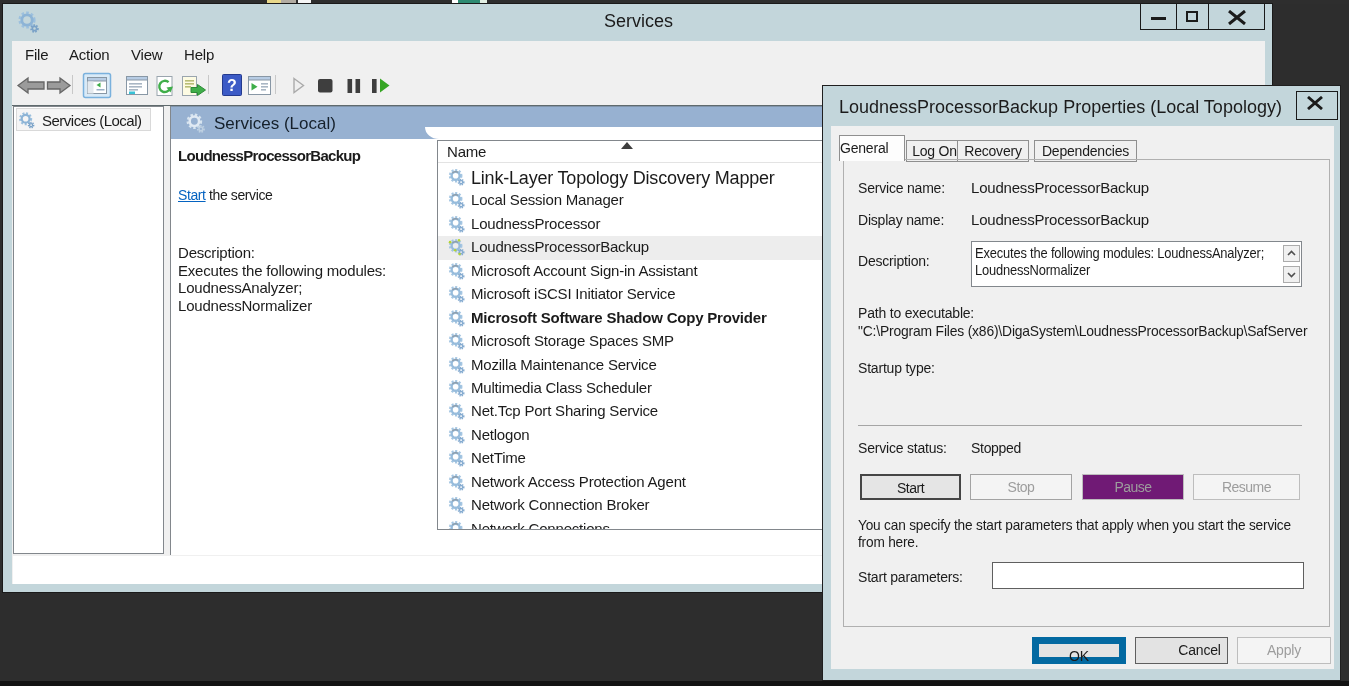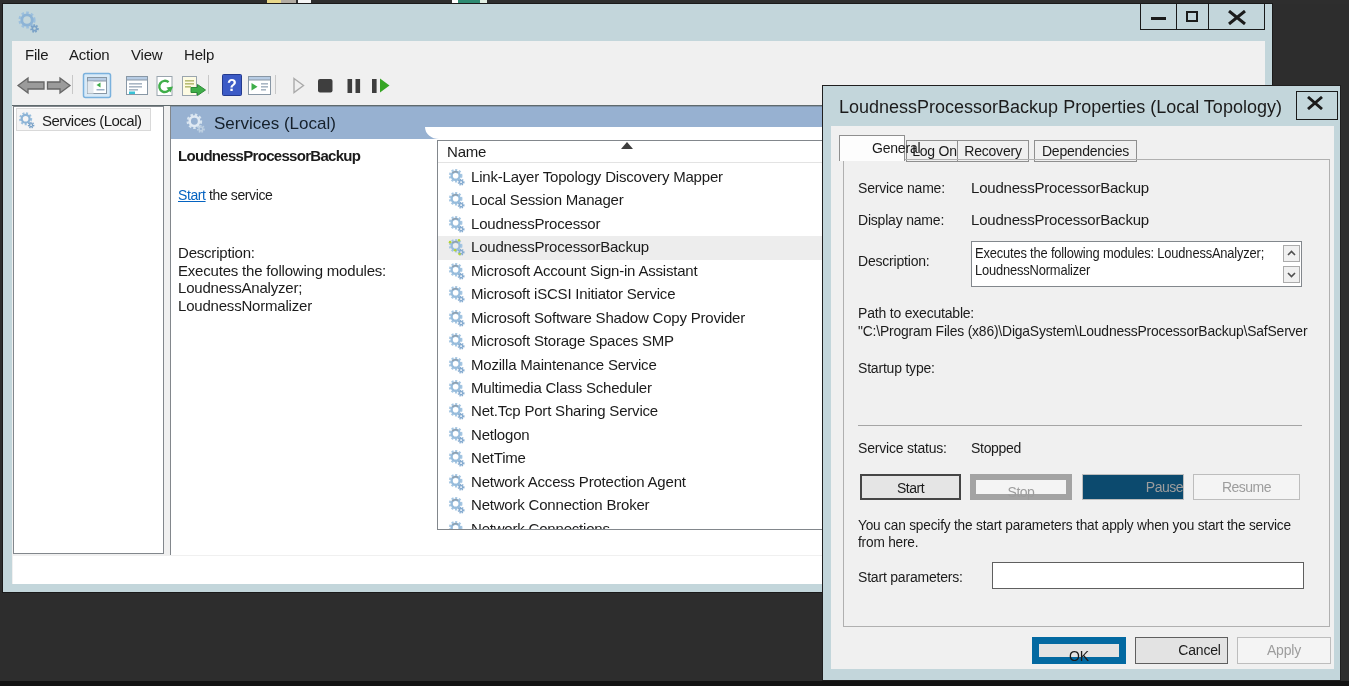--- a/index.html
+++ b/index.html
@@ -25,20 +25,21 @@
 <div class="abs" id="mainwin" style="left:2px;top:3px;width:1271px;height:590px;background:#c3d6db;border:1px solid #1a1a1a;">
 
   <svg class="abs" style="left:13px;top:6px;" width="26" height="26" viewBox="0 0 26 26">
     <g fill="none">
       <circle cx="11" cy="10" r="7.2" stroke="#9cc0de" stroke-width="2.8" stroke-dasharray="2.6 2.1"></circle>
       <circle cx="11" cy="10" r="5.2" stroke="#8db4d6" stroke-width="2.8"></circle>
       <circle cx="18.5" cy="18.5" r="3.4" stroke="#7aa2c8" stroke-width="1.8" stroke-dasharray="1.6 1.3"></circle>
       <circle cx="18.5" cy="18.5" r="2.1" stroke="#7aa2c8" stroke-width="1.6"></circle>
     </g>
   </svg>
+  <div class="abs" style="left:0;top:7px;width:1271px;text-align:center;font-size:18px;">Services</div>
 
   <div class="abs" style="left:1137px;top:-1px;width:125px;height:27px;border:1px solid #1a1a1a;display:flex;">
     <div style="width:36px;border-right:1px solid #1a1a1a;position:relative;">
         <div class="abs" style="left:10px;top:13px;width:15px;height:3px;background:#1b1b1b;"></div>
       </div>
     <div style="width:32px;border-right:1px solid #1a1a1a;position:relative;">
         <div class="abs" style="left:9px;top:7px;width:12px;height:11px;border:2px solid #1b1b1b;"></div>
       </div>
     <div style="width:55px;position:relative;">
         <svg style="position:absolute;left:19px;top:6px;" width="20" height="15">
@@ -153,21 +154,21 @@
         <div style="position:relative;height:23.45px;">
             <svg style="position:absolute;left:9px;top:2px;" width="20" height="20" viewBox="0 0 22 22">
               <g fill="none">
                 <circle cx="9.5" cy="8.5" r="6.2" stroke="#a5c6e2" stroke-width="2.6" stroke-dasharray="2.2 1.8"></circle>
                 <circle cx="9.5" cy="8.5" r="4.4" stroke="#97bcdc" stroke-width="2.6"></circle>
                 <path d="M 5.8 5.8 A 4.4 4.4 0 0 1 12 4.9" stroke="#8f9aa3" stroke-width="1.2"></path>
                 <circle cx="15.5" cy="15.5" r="3" stroke="#85abd0" stroke-width="1.6" stroke-dasharray="1.4 1.1"></circle>
                 <circle cx="15.5" cy="15.5" r="1.8" stroke="#85abd0" stroke-width="1.5"></circle>
               </g>
             </svg>
-            <span style="position:absolute;left:33px;top:2px;font-size:15px;letter-spacing:-0.2px;white-space:nowrap;">Link-Layer Topology Discovery Mapper</span>
+            <span style="position:absolute;left:33px;top:2px;font-size:18px;letter-spacing:-0.2px;white-space:nowrap;">Link-Layer Topology Discovery Mapper</span>
           </div>
         <div style="position:relative;height:23.45px;">
             <svg style="position:absolute;left:9px;top:2px;" width="20" height="20" viewBox="0 0 22 22">
               <g fill="none">
                 <circle cx="9.5" cy="8.5" r="6.2" stroke="#a5c6e2" stroke-width="2.6" stroke-dasharray="2.2 1.8"></circle>
                 <circle cx="9.5" cy="8.5" r="4.4" stroke="#97bcdc" stroke-width="2.6"></circle>
                 <path d="M 5.8 5.8 A 4.4 4.4 0 0 1 12 4.9" stroke="#8f9aa3" stroke-width="1.2"></path>
                 <circle cx="15.5" cy="15.5" r="3" stroke="#85abd0" stroke-width="1.6" stroke-dasharray="1.4 1.1"></circle>
                 <circle cx="15.5" cy="15.5" r="1.8" stroke="#85abd0" stroke-width="1.5"></circle>
               </g>
@@ -229,21 +230,21 @@
         <div style="position:relative;height:23.45px;">
             <svg style="position:absolute;left:9px;top:2px;" width="20" height="20" viewBox="0 0 22 22">
               <g fill="none">
                 <circle cx="9.5" cy="8.5" r="6.2" stroke="#a5c6e2" stroke-width="2.6" stroke-dasharray="2.2 1.8"></circle>
                 <circle cx="9.5" cy="8.5" r="4.4" stroke="#97bcdc" stroke-width="2.6"></circle>
                 <path d="M 5.8 5.8 A 4.4 4.4 0 0 1 12 4.9" stroke="#8f9aa3" stroke-width="1.2"></path>
                 <circle cx="15.5" cy="15.5" r="3" stroke="#85abd0" stroke-width="1.6" stroke-dasharray="1.4 1.1"></circle>
                 <circle cx="15.5" cy="15.5" r="1.8" stroke="#85abd0" stroke-width="1.5"></circle>
               </g>
             </svg>
-            <span style="position:absolute;left:33px;top:2px;font-size:15px;letter-spacing:-0.2px;white-space:nowrap;">Microsoft Software Shadow Copy Provider</span>
+            <span style="position:absolute;left:33px;top:2px;font-size:15px;letter-spacing:-0.2px;white-space:nowrap;font-weight:bold;">Microsoft Software Shadow Copy Provider</span>
           </div>
         <div style="position:relative;height:23.45px;">
             <svg style="position:absolute;left:9px;top:2px;" width="20" height="20" viewBox="0 0 22 22">
               <g fill="none">
                 <circle cx="9.5" cy="8.5" r="6.2" stroke="#a5c6e2" stroke-width="2.6" stroke-dasharray="2.2 1.8"></circle>
                 <circle cx="9.5" cy="8.5" r="4.4" stroke="#97bcdc" stroke-width="2.6"></circle>
                 <path d="M 5.8 5.8 A 4.4 4.4 0 0 1 12 4.9" stroke="#8f9aa3" stroke-width="1.2"></path>
                 <circle cx="15.5" cy="15.5" r="3" stroke="#85abd0" stroke-width="1.6" stroke-dasharray="1.4 1.1"></circle>
                 <circle cx="15.5" cy="15.5" r="1.8" stroke="#85abd0" stroke-width="1.5"></circle>
               </g>
@@ -362,21 +363,21 @@
       </svg>
     </div>
 
   <div class="abs" style="left:8px;top:40px;width:503px;height:543px;background:#f0f0f0;overflow:hidden;">
 
     <div class="abs" style="left:75px;top:14px;width:57px;height:22px;background:#f0f0f0;border:1px solid #8f8f8f;text-align:center;"><span class="t14" style="line-height:20px;">Log On</span></div>
     <div class="abs" style="left:126px;top:14px;width:72px;height:22px;background:#f0f0f0;border:1px solid #8f8f8f;text-align:center;"><span class="t14" style="line-height:20px;">Recovery</span></div>
     <div class="abs" style="left:203px;top:14px;width:103px;height:22px;background:#f0f0f0;border:1px solid #8f8f8f;text-align:center;"><span class="t14" style="line-height:20px;">Dependencies</span></div>
 
     <div class="abs" style="left:12px;top:33px;width:487px;height:468px;border:1px solid #b0b0b0;"></div>
-    <div class="abs" style="left:8px;top:9px;width:66px;height:26px;background:#fdfdfd;border:1px solid #8f8f8f;border-bottom:none;z-index:2;text-align:left;padding-left:32px;"><span class="t14" style="line-height:25px;">General</span></div>
+    <div class="abs" style="left:8px;top:9px;width:66px;height:26px;background:#fdfdfd;border:1px solid #8f8f8f;border-bottom:none;z-index:2;text-align:left;"><span class="t14" style="line-height:25px;">General</span></div>
 
     <span class="abs t14" style="left:27px;top:54px;">Service name:</span>
     <span class="abs txt" style="left:140px;top:53px;">LoudnessProcessorBackup</span>
     <span class="abs t14" style="left:27px;top:86px;">Display name:</span>
     <span class="abs txt" style="left:140px;top:85px;">LoudnessProcessorBackup</span>
     <span class="abs t14" style="left:27px;top:127px;">Description:</span>
     <div class="abs" style="left:140px;top:115px;width:331px;height:46px;background:#ffffff;border:1px solid #82878c;">
       <span class="abs txt" style="left:3px;top:2px;line-height:17px;transform:scaleX(0.86);transform-origin:0 0;">Executes the following modules: LoudnessAnalyzer;<br>LoudnessNormalizer</span>
       <div class="abs" style="right:1px;top:3px;width:17px;height:17px;border:1px solid #ababab;background:#f0f0f0;"><svg width="15" height="15">
             <path d="M 4 9 L 7.5 5.5 L 11 9" fill="none" stroke="#4f4f4f" stroke-width="1.6"></path>
@@ -385,22 +386,22 @@
             <path d="M 4 6 L 7.5 9.5 L 11 6" fill="none" stroke="#4f4f4f" stroke-width="1.6"></path>
           </svg></div>
     </div>
     <span class="abs t14" style="left:27px;top:179px;">Path to executable:</span>
     <span class="abs txt" style="left:27px;top:196px;transform:scaleX(0.926);transform-origin:0 0;">"C:\Program Files (x86)\DigaSystem\LoudnessProcessorBackup\SafServer</span>
     <span class="abs t14" style="left:27px;top:234px;">Startup type:</span>
     <div class="abs" style="left:27px;top:299px;width:444px;height:1px;background:#a5a5a5;"></div>
     <span class="abs t14" style="left:27px;top:314px;">Service status:</span>
     <span class="abs t14" style="left:140px;top:314px;letter-spacing:-0.3px;">Stopped</span>
     <div class="abs" style="left:29px;top:348px;width:101px;height:26px;background:#e5e5e5;border:2px solid #454545;text-align:center;"><span class="t14" style="line-height:24px;letter-spacing:-0.5px;">Start</span></div>
-    <div class="abs" style="left:139px;top:348px;width:102px;height:26px;background:#f4f4f4;border:6px solid #a3a3a3;text-align:center;color:#9d9d9d;"><span class="t14" style="line-height:24px;letter-spacing:-0.5px;">Stop</span></div>
-    <div class="abs" style="left:251px;top:348px;width:102px;height:26px;background:#0c4a6e;border:1px solid #bdbdbd;text-align:right;color:#9d9d9d;"><span class="t14" style="line-height:24px;letter-spacing:-0.5px;">Pause</span></div>
+    <div class="abs" style="left:139px;top:348px;width:102px;height:26px;background:#f4f4f4;border:1px solid #a3a3a3;text-align:center;color:#9d9d9d;"><span class="t14" style="line-height:24px;letter-spacing:-0.5px;">Stop</span></div>
+    <div class="abs" style="left:251px;top:348px;width:102px;height:26px;background:#701a75;border:1px solid #bdbdbd;text-align:center;color:#9d9d9d;"><span class="t14" style="line-height:24px;letter-spacing:-0.5px;">Pause</span></div>
     <div class="abs" style="left:362px;top:348px;width:107px;height:26px;background:#f4f4f4;border:1px solid #bdbdbd;text-align:center;color:#9d9d9d;"><span class="t14" style="line-height:24px;letter-spacing:-0.5px;">Resume</span></div>
     <div class="abs txt" style="left:27px;top:391px;line-height:16.5px;transform:scaleX(0.91);transform-origin:0 0;">You can specify the start parameters that apply when you start the service<br>from here.</div>
     <span class="abs t14" style="left:27px;top:443px;">Start parameters:</span>
     <div class="abs" style="left:161px;top:436px;width:312px;height:27px;background:#ffffff;border:1px solid #5f5f5f;"></div>
   </div>
 
   <div class="abs" style="left:209px;top:551px;width:94px;height:27px;background:#e3e3e3;border:7px solid #0369a1;text-align:center;"><span class="t14" style="line-height:25px;">OK</span></div>
   <div class="abs" style="left:312px;top:551px;width:93px;height:27px;background:#e3e3e3;border:1px solid #5f5f5f;text-align:center;"><span class="t14" style="line-height:25px;margin-left:36px;">Cancel</span></div>
   <div class="abs" style="left:414px;top:551px;width:94px;height:27px;background:#f4f4f4;border:1px solid #bdbdbd;text-align:center;color:#9d9d9d;"><span class="t14" style="line-height:25px;">Apply</span></div>
 </div>

